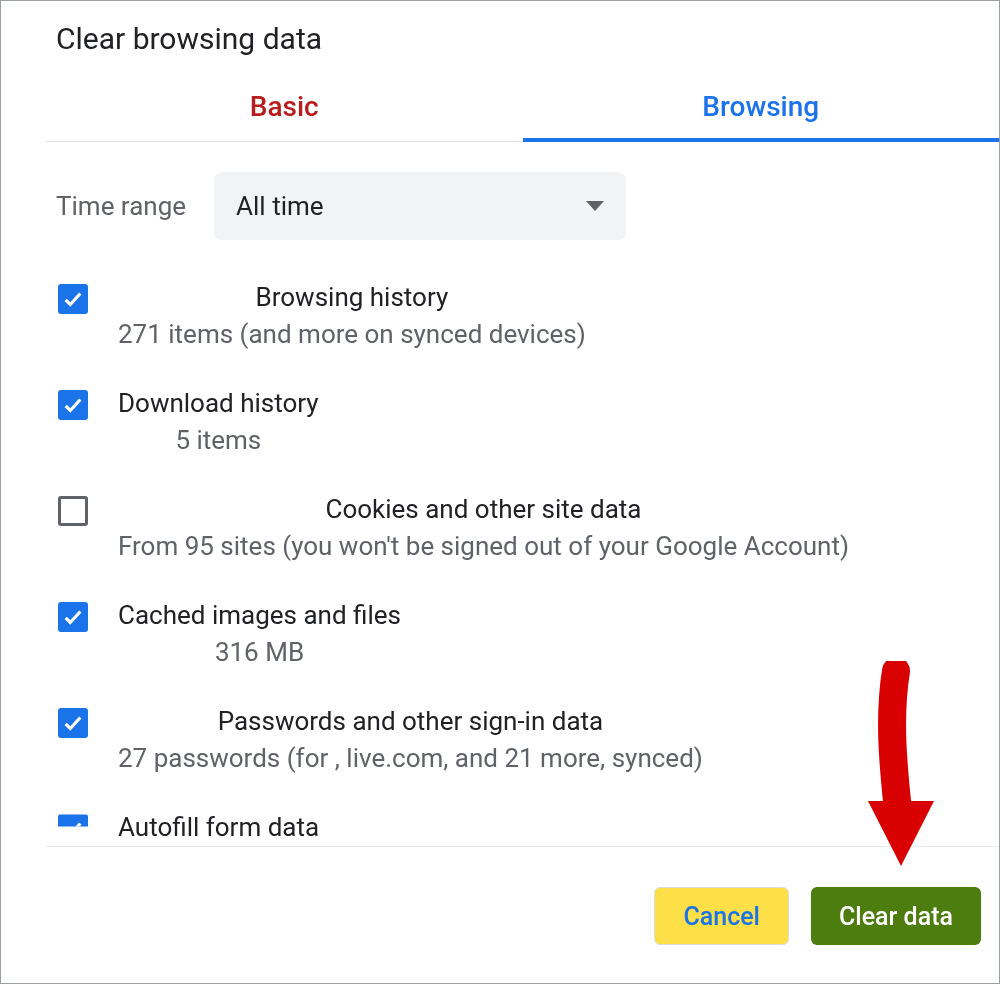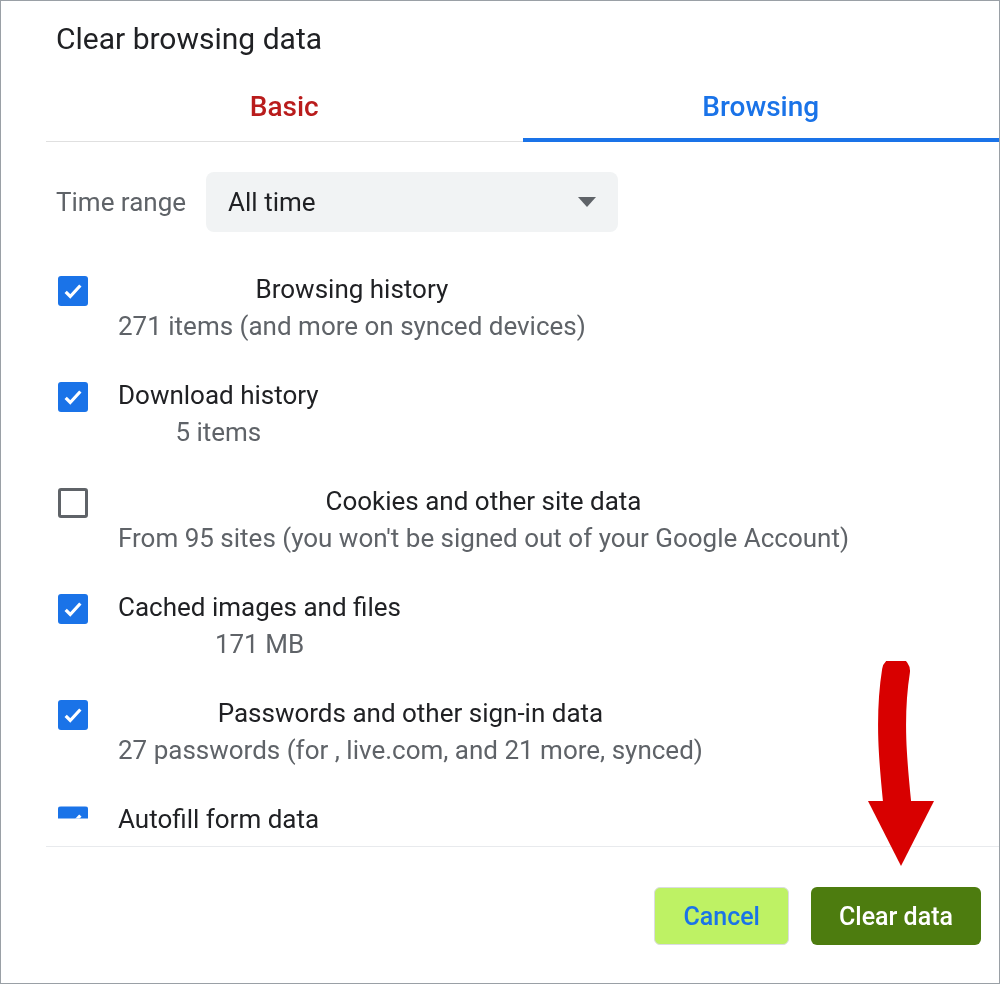--- a/index.html
+++ b/index.html
@@ -54,29 +54,29 @@
   }
   .body {
     flex: 1;
     overflow: hidden;
     position: relative;
   }
   .time-row {
     display: flex;
     align-items: center;
     padding: 30px 10px 0px 10px;
-    gap: 20px;
+    gap: 28px;
   }
   .time-label {
     font-size: 26px;
     color: #5f6368;
   }
   .select {
     width: 412px;
-    height: 60px;
+    height: 68px;
     background: #f1f3f4;
     border-radius: 8px;
     display: flex;
     align-items: center;
     justify-content: space-between;
     padding: 0 22px;
     cursor: pointer;
   }
   .select-value {
     font-size: 26px;
@@ -155,21 +155,21 @@
     padding: 0 28px;
     display: inline-flex;
     align-items: center;
     justify-content: center;
     cursor: pointer;
     user-select: none;
   }
   .btn-secondary {
     border: 1px solid #dadce0;
     color: #1a73e8;
-    background: #bef264;
+    background: #fde047;
   }
   .btn-primary {
     background: #4d7c0f;
     color: #fff;
     min-width: 170px;
   }
   .arrow {
     position: absolute;
     pointer-events: none;
   }
@@ -239,21 +239,21 @@
       <div class="item">
         <div class="cbwrap">
           <div class="checkbox checked">
             <svg viewBox="0 0 24 24">
                 <polyline points="4 13 9 18 20 6"></polyline>
               </svg>
           </div>
         </div>
         <div class="item-text">
           <div class="item-title">Cached images and files</div>
-          <div class="item-sub">171 MB</div>
+          <div class="item-sub">316 MB</div>
         </div>
       </div>
 
       <div class="item">
         <div class="cbwrap">
           <div class="checkbox checked">
             <svg viewBox="0 0 24 24">
                 <polyline points="4 13 9 18 20 6"></polyline>
               </svg>
           </div>

